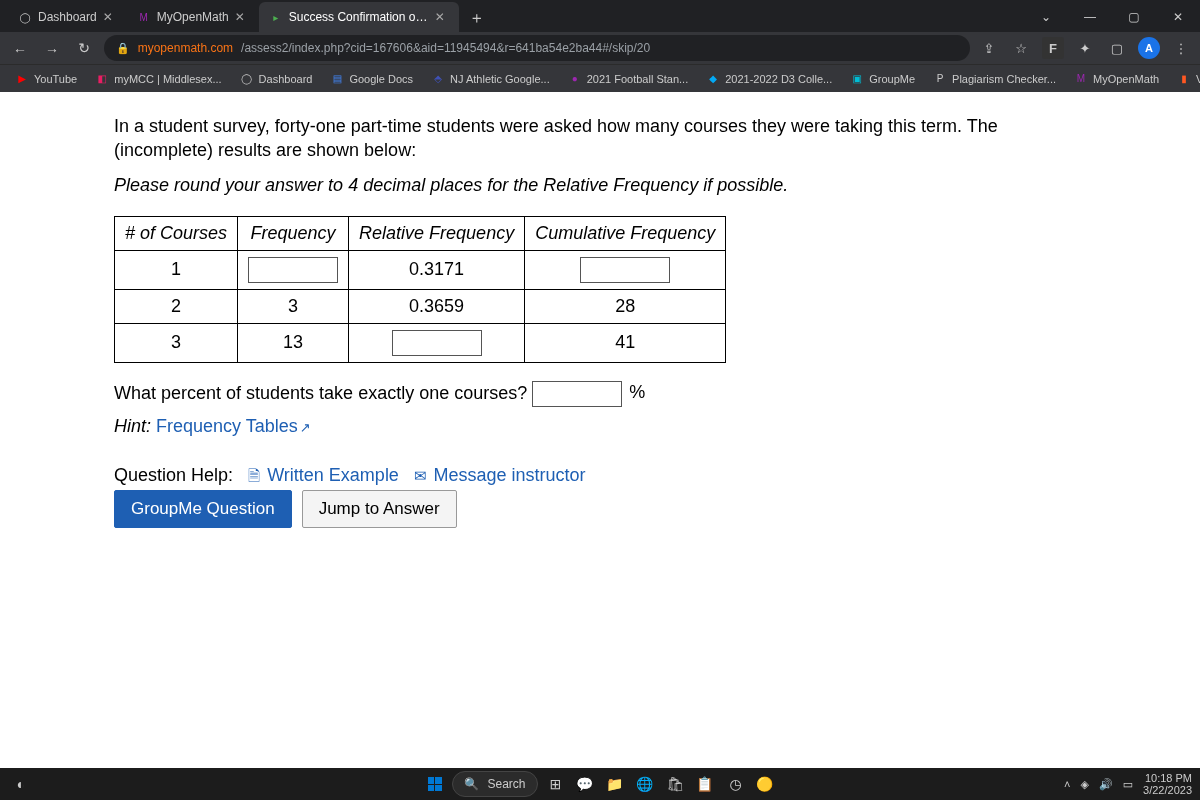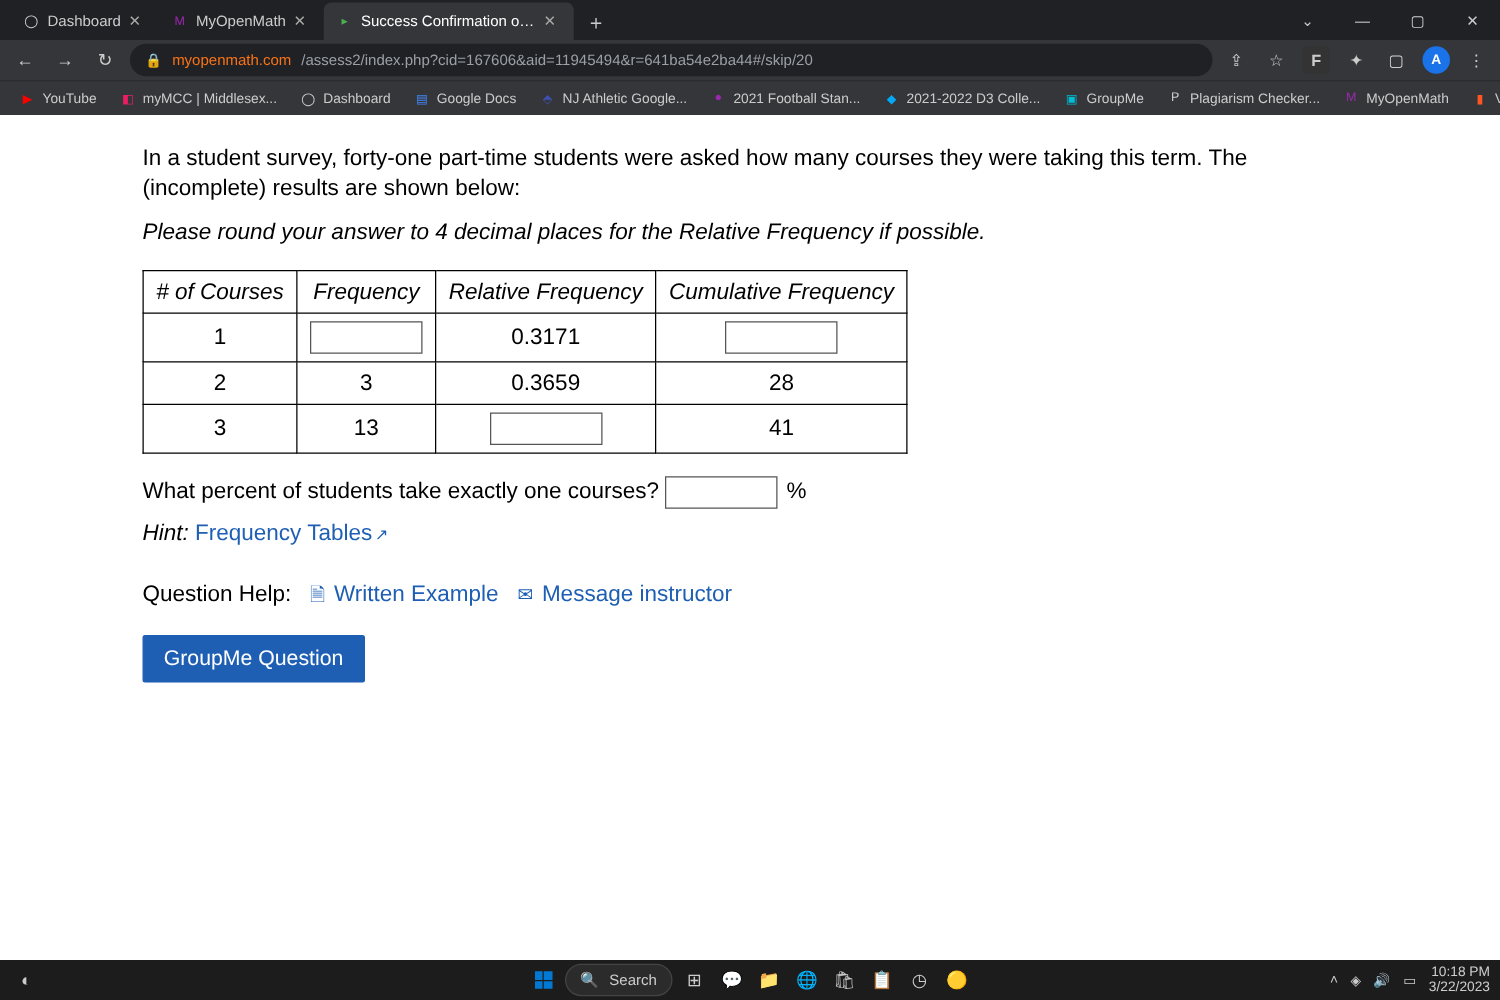--- a/index.html
+++ b/index.html
@@ -43,21 +43,21 @@
 
 .percent-q { font-size: 18px; margin-bottom: 9px; }
 .percent-q .ans-input { vertical-align: middle; }
 .pct-sign { font-size: 18px; margin-left: 2px; }
 
 .hint-line { font-size: 18px; margin-bottom: 28px; }
 .hint-label { font-style: italic; }
 .link { color: #1e5fb3; cursor: pointer; }
 .ext-icon { color: #1e5fb3; font-size: 13px; margin-left: 2px; }
 
-.qhelp { font-size: 18px; margin-bottom: 18px; }
+.qhelp { font-size: 18px; }
 .qhelp .ic { font-size: 15px; margin-right: 2px; }
 
 .btn-row { display: flex; gap: 10px; }
 .btn { padding: 8px 16px; font-size: 17px; border-radius: 2px; cursor: pointer; border: 1px solid #999; background: #f4f4f4; }
 .btn.primary { background: #1e5fb3; color: #fff; border-color: #1e5fb3; }
 
 
 .taskbar { position: absolute; bottom: 0; left: 0; right: 0; height: 32px; background: #1c1c1c; display: flex; align-items: center; padding: 0 8px; }
 .tb-left { display: flex; gap: 4px; align-items: center; margin: 0 auto; }
 .tb-icon { width: 26px; height: 26px; display: flex; align-items: center; justify-content: center; color: #ccc; cursor: pointer; font-size: 14px; }
@@ -215,20 +215,21 @@
     </div>
 
     <div class="qhelp">
       <span>Question Help:</span>&nbsp;&nbsp;
       <span class="link"><span class="ic">🗎</span> <span>Written Example</span></span>&nbsp;&nbsp;
       <span class="link"><span class="ic">✉</span> <span>Message instructor</span></span>
     </div>
 
     <div class="btn-row">
       <button class="btn primary">GroupMe Question</button>
+      <button class="btn">Jump to Answer</button>
     </div>
   </div>
 </div>
 
 <div class="taskbar">
   <div class="tb-icon" style="position:absolute;left:8px;">◐</div>
   <div class="tb-left">
     <div class="tb-icon">
         <div class="start-icon">
           <span></span>

